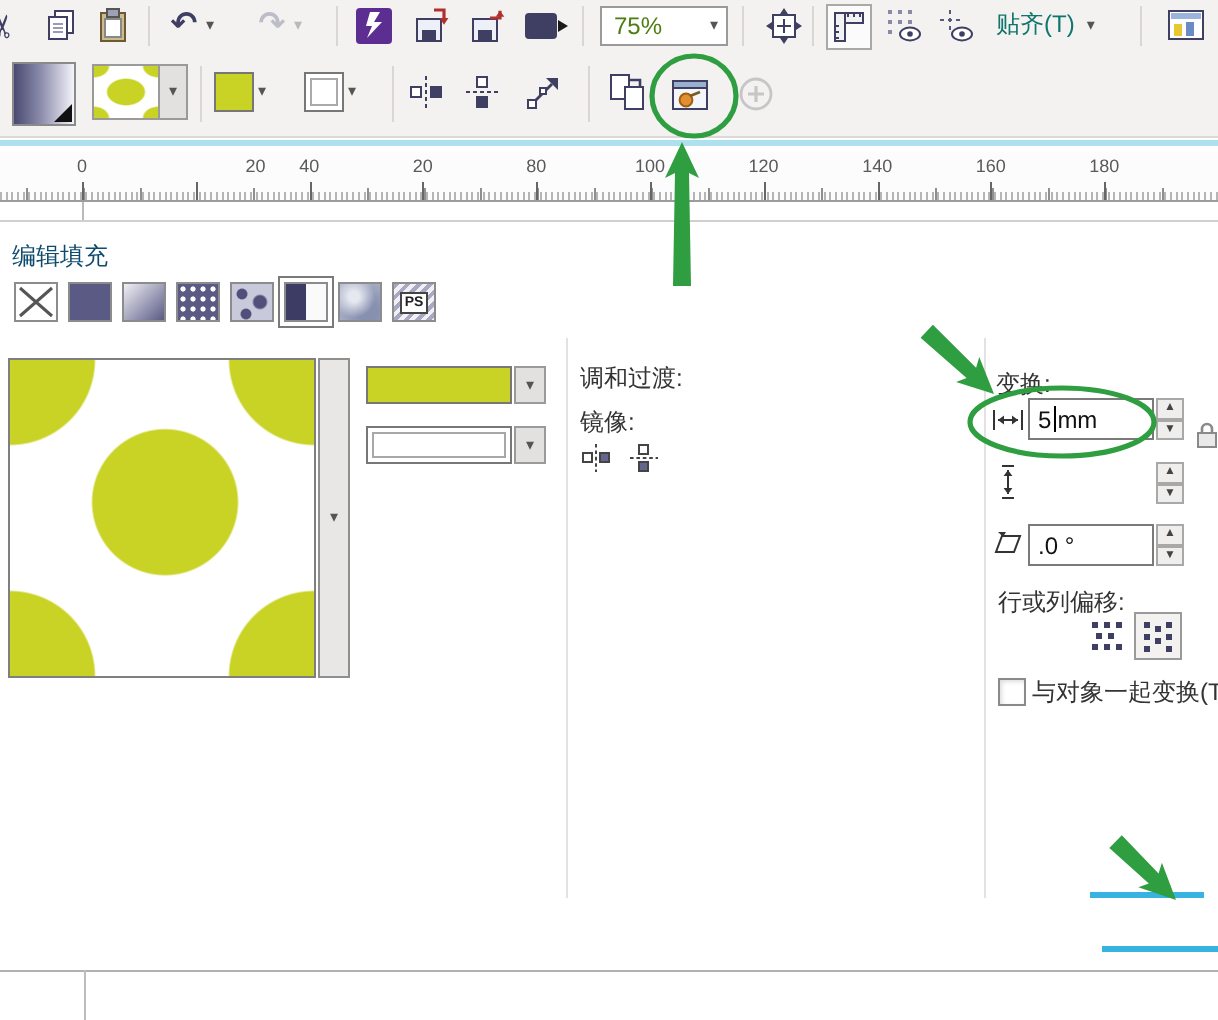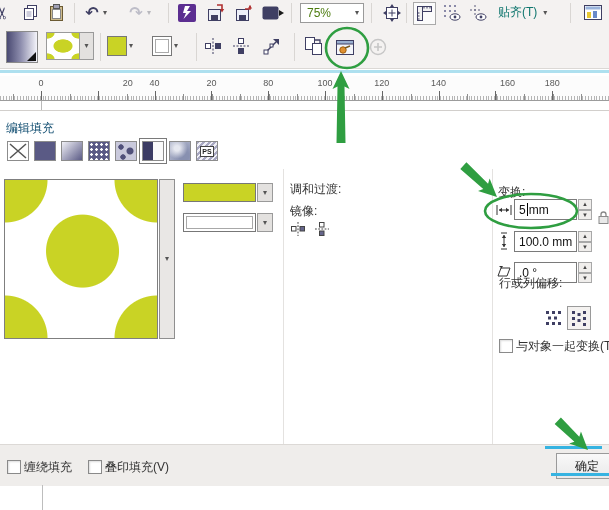--- a/index.html
+++ b/index.html
@@ -284,21 +284,21 @@
       <span class="rtick" style="left: 211.4px;">20</span>
       <i class="rtickline" style="left: 211.4px;"></i>
       <span class="rtick" style="left: 268.2px;">80</span>
       <i class="rtickline" style="left: 268.2px;"></i>
       <span class="rtick" style="left: 325px;">100</span>
       <i class="rtickline" style="left: 325px;"></i>
       <span class="rtick" style="left: 381.8px;">120</span>
       <i class="rtickline" style="left: 381.8px;"></i>
       <span class="rtick" style="left: 438.6px;">140</span>
       <i class="rtickline" style="left: 438.6px;"></i>
-      <span class="rtick" style="left: 495.4px; margin-left: 12px;">160</span>
+      <span class="rtick" style="left: 495.4px;">160</span>
       <i class="rtickline" style="left: 495.4px;"></i>
       <span class="rtick" style="left: 552.2px;">180</span>
       <i class="rtickline" style="left: 552.2px;"></i>
     </div>
   <div class="pgline"></div>
 
   <div class="dialog">
     <div class="dtitle">编辑填充</div>
 
     <div class="ftypes">
@@ -375,66 +375,54 @@
           <path d="M4 6.5 V4.5 a2.5 2.5 0 0 1 5 0 V6.5" fill="none" stroke="#8a8a8a" stroke-width="1.3"></path>
         </svg>
     </div>
 
     <div class="ib" style="left:499px;top:121px;">
       <svg width="10" height="18" viewBox="0 0 10 18">
           <path d="M2 1 H8 M2 17 H8 M5 3 V15" stroke="#333"></path>
           <path d="M5 3 L2.8 6 H7.2 Z M5 15 L2.8 12 H7.2 Z" fill="#333"></path>
         </svg>
     </div>
-    <div class="tfield" style="left:514px;top:120px;">
-      <span>100.0 mm</span>
-    </div>
     <div class="spin" style="left:578px;top:120px;">
         <b>▲</b>
         <b>▼</b>
       </div>
 
     <div class="ib" style="left:496px;top:154px;">
       <svg width="16" height="14" viewBox="0 0 16 14">
           <path d="M5 3 H14 L11 11 H2 Z" fill="none" stroke="#333"></path>
           <path d="M3 1 L7 1 L5.5 3.4 Z" fill="#333"></path>
         </svg>
     </div>
     <div class="tfield" style="left:514px;top:151px;">
       <span>.0 °</span>
     </div>
     <div class="spin" style="left:578px;top:151px;">
         <b>▲</b>
         <b>▼</b>
       </div>
 
-    <div class="lbl" style="left:499px;top:164px;">行或列偏移:</div>
+    <div class="lbl" style="left:499px;top:182px;">行或列偏移:</div>
     <div class="offbtn" style="left:543px;top:197px;width:20px;height:20px;">
       <svg width="18" height="18" viewBox="0 0 18 18">
           <path d="M2 2h3v3h-3z M8 2h3v3h-3z M14 2h3v3h-3z M4 7.5h3v3h-3z M10 7.5h3v3h-3z M2 13h3v3h-3z M8 13h3v3h-3z M14 13h3v3h-3z" fill="#3f3f63"></path>
         </svg>
     </div>
     <div class="offbtn sel" style="left:567px;top:195px;width:24px;height:24px;box-sizing:border-box;">
       <svg width="18" height="18" viewBox="0 0 18 18">
           <path d="M2 2h3v3h-3z M2 8h3v3h-3z M2 14h3v3h-3z M7.5 4h3v3h-3z M7.5 10h3v3h-3z M13 2h3v3h-3z M13 8h3v3h-3z M13 14h3v3h-3z" fill="#3f3f63"></path>
         </svg>
     </div>
 
     <div class="cb" style="left:499px;top:228px;"></div>
     <div class="lbl" style="left:516px;top:227px;">与对象一起变换(T</div>
 
-    <div class="dfooter">
-      <div class="cb" style="left:7px;top:15px;"></div>
-      <div class="lbl" style="left:24px;top:14px;">缠绕填充</div>
-      <div class="cb" style="left:88px;top:15px;"></div>
-      <div class="lbl" style="left:105px;top:14px;">叠印填充(V)</div>
-      <div class="okbtn">
-          <span>确定</span>
-        </div>
-    </div>
   </div>
 
   <div class="okhl" style="left:545px;top:446px;width:57px;"></div>
   <div class="okhl" style="left:551px;top:473px;width:58px;"></div>
 
   <div class="canvline"></div>
 
 
   <svg class="overlay" width="609" height="510" viewBox="0 0 609 510">
     <ellipse cx="347" cy="48" rx="21" ry="20" fill="none" stroke="#2f9e41" stroke-width="2.6"></ellipse>

